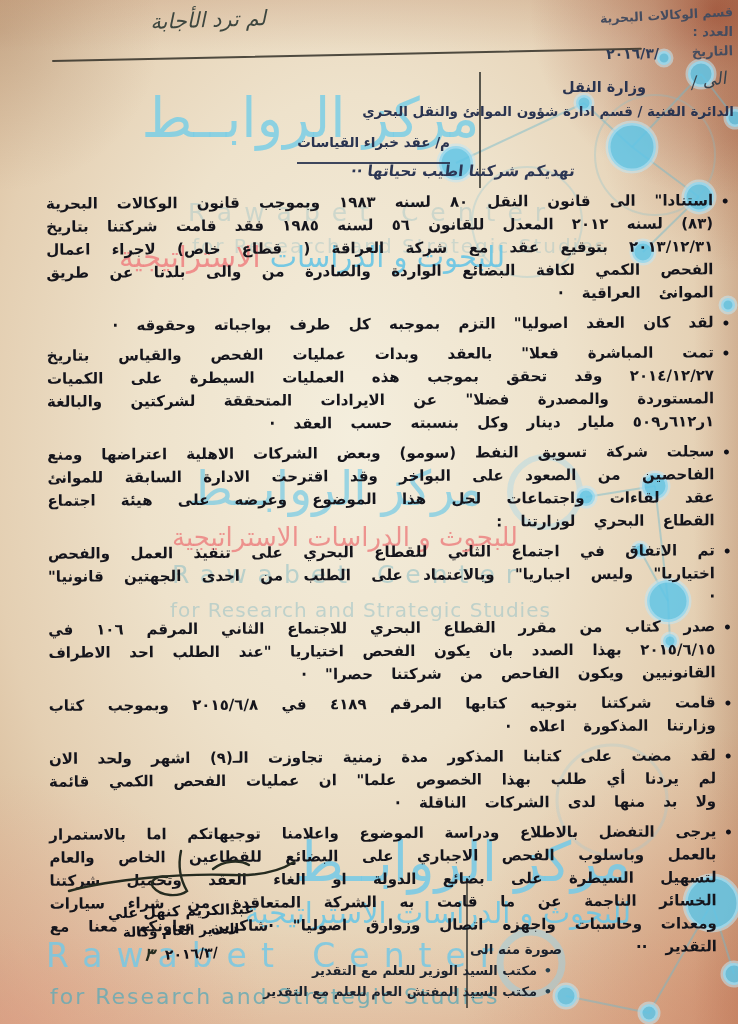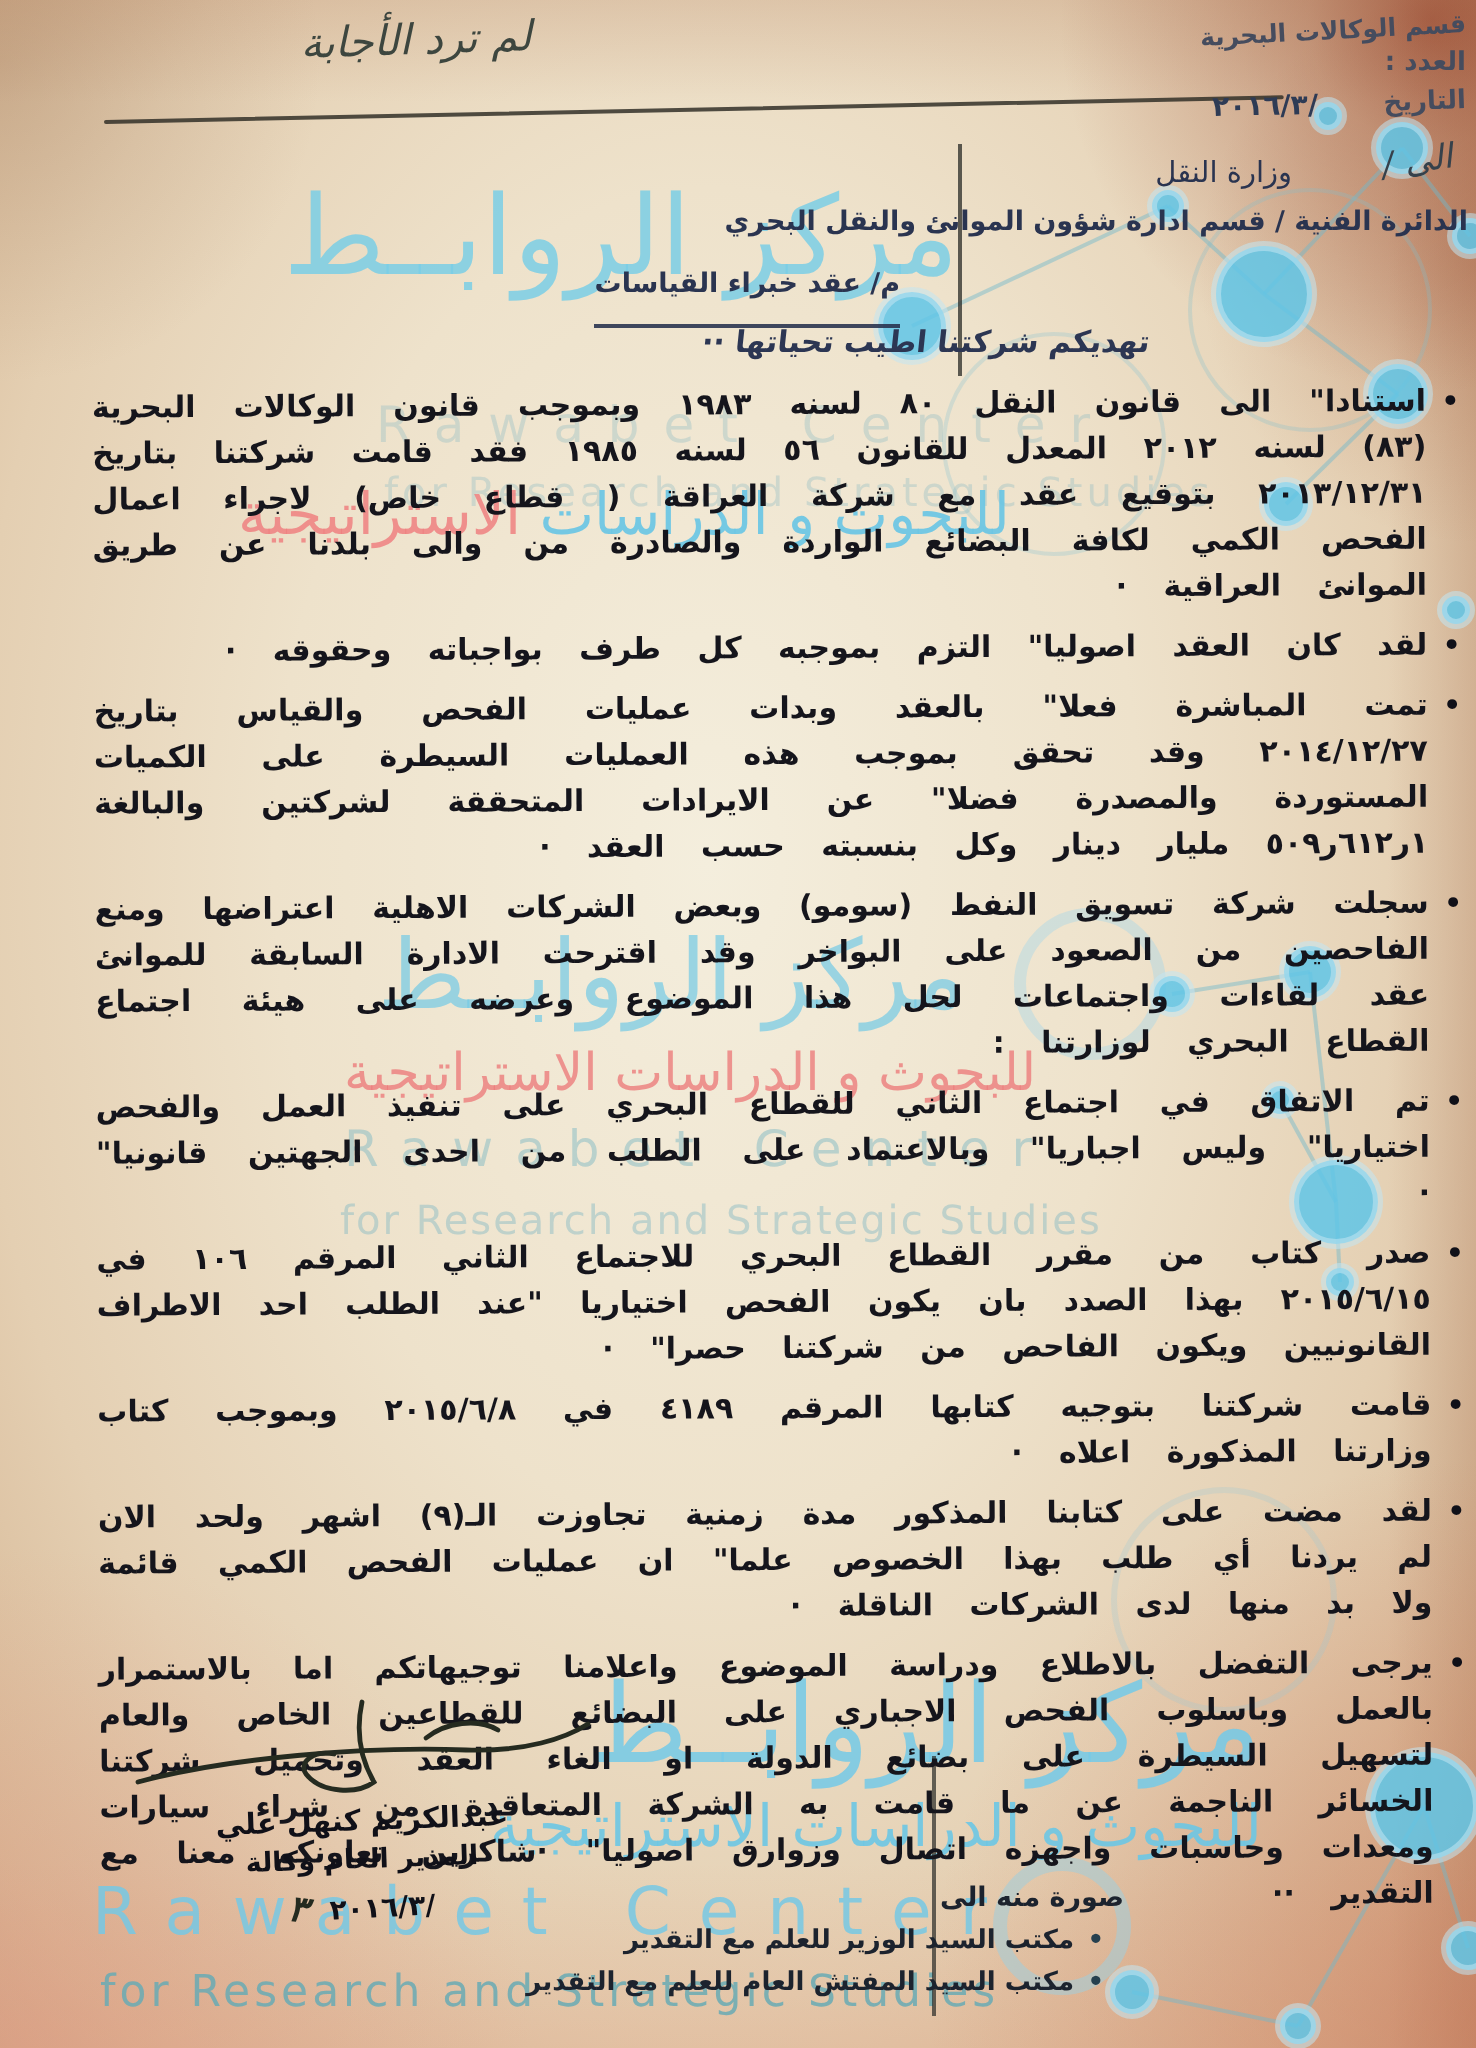--- a/index.html
+++ b/index.html
@@ -54,21 +54,21 @@
   .hand{font-family:"DejaVu Serif","Liberation Serif",serif; font-style:italic;}
   .note-hw{position:absolute; left:88px; top:8px; width:240px; z-index:4;
     font-size:21px; letter-spacing:2px; color:#3d463f; transform:rotate(-2deg); text-align:center;}
   .hdr{position:absolute; right:5px; top:4px; width:195px; z-index:4; color:#454c5e; text-align:right;}
   .hdr-section{font-size:12.5px; font-weight:700; transform:rotate(-3deg); transform-origin:right;}
   .hdr-number{margin-top:5px; font-size:13px; font-weight:700;}
   .hdr-date{margin-top:3px; font-size:13px; font-weight:700; transform:rotate(-2deg); transform-origin:right;}
   .hdr-date .val{color:#2e3b55; font-size:14px; margin-right:28px; display:inline-block; transform:rotate(1deg);}
 
   .to-label{position:absolute; right:12px; top:70px; z-index:4; font-size:17px; color:#36414b; transform:rotate(-8deg);}
-  .to-value{position:absolute; right:92px; top:79px; z-index:4; font-size:14.5px; font-weight:400; color:#2a3450;}
+  .to-value{position:absolute; right:92px; top:79px; z-index:4; font-size:14.5px; font-weight:700; color:#2a3450;}
   .dept-line{position:absolute; right:4px; top:103px; z-index:4; font-size:13.5px; font-weight:700; color:#2a3450; white-space:nowrap;}
   .subject{position:absolute; right:288px; top:134px; z-index:4; font-size:13.5px; font-weight:700; color:#2a3450;
     border-bottom:2px solid rgba(42,52,80,0.9); padding-bottom:12px;}
   .greeting{position:absolute; right:163px; top:162px; z-index:4; font-size:15px; font-weight:700;
     color:#2c3653; transform:skewX(-6deg);}
 
   
   .body-text{position:absolute; top:191px; right:8px; left:48px; z-index:4; transform:rotate(-0.3deg);}
   .body-text .para{position:relative; margin:0 0 7px; padding-right:15px;
     font-size:15px; line-height:23px; font-weight:700; color:#15151c;

